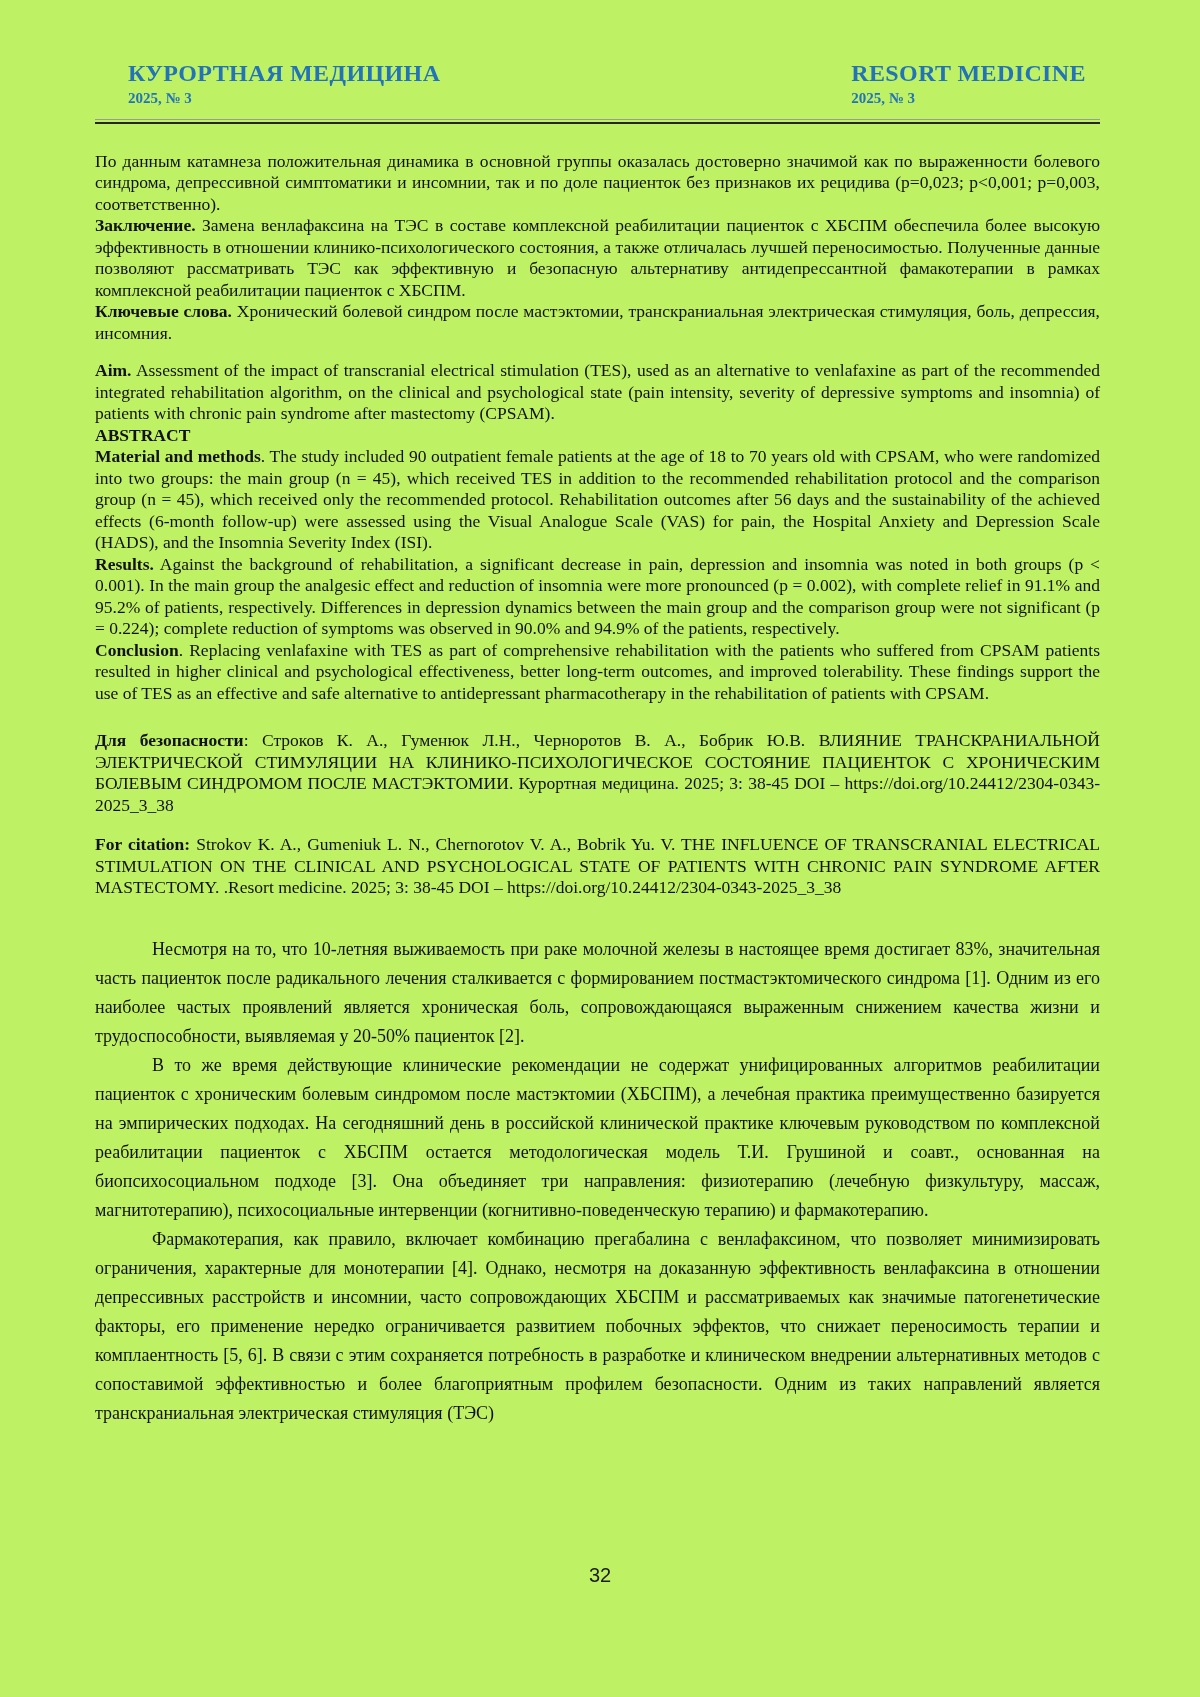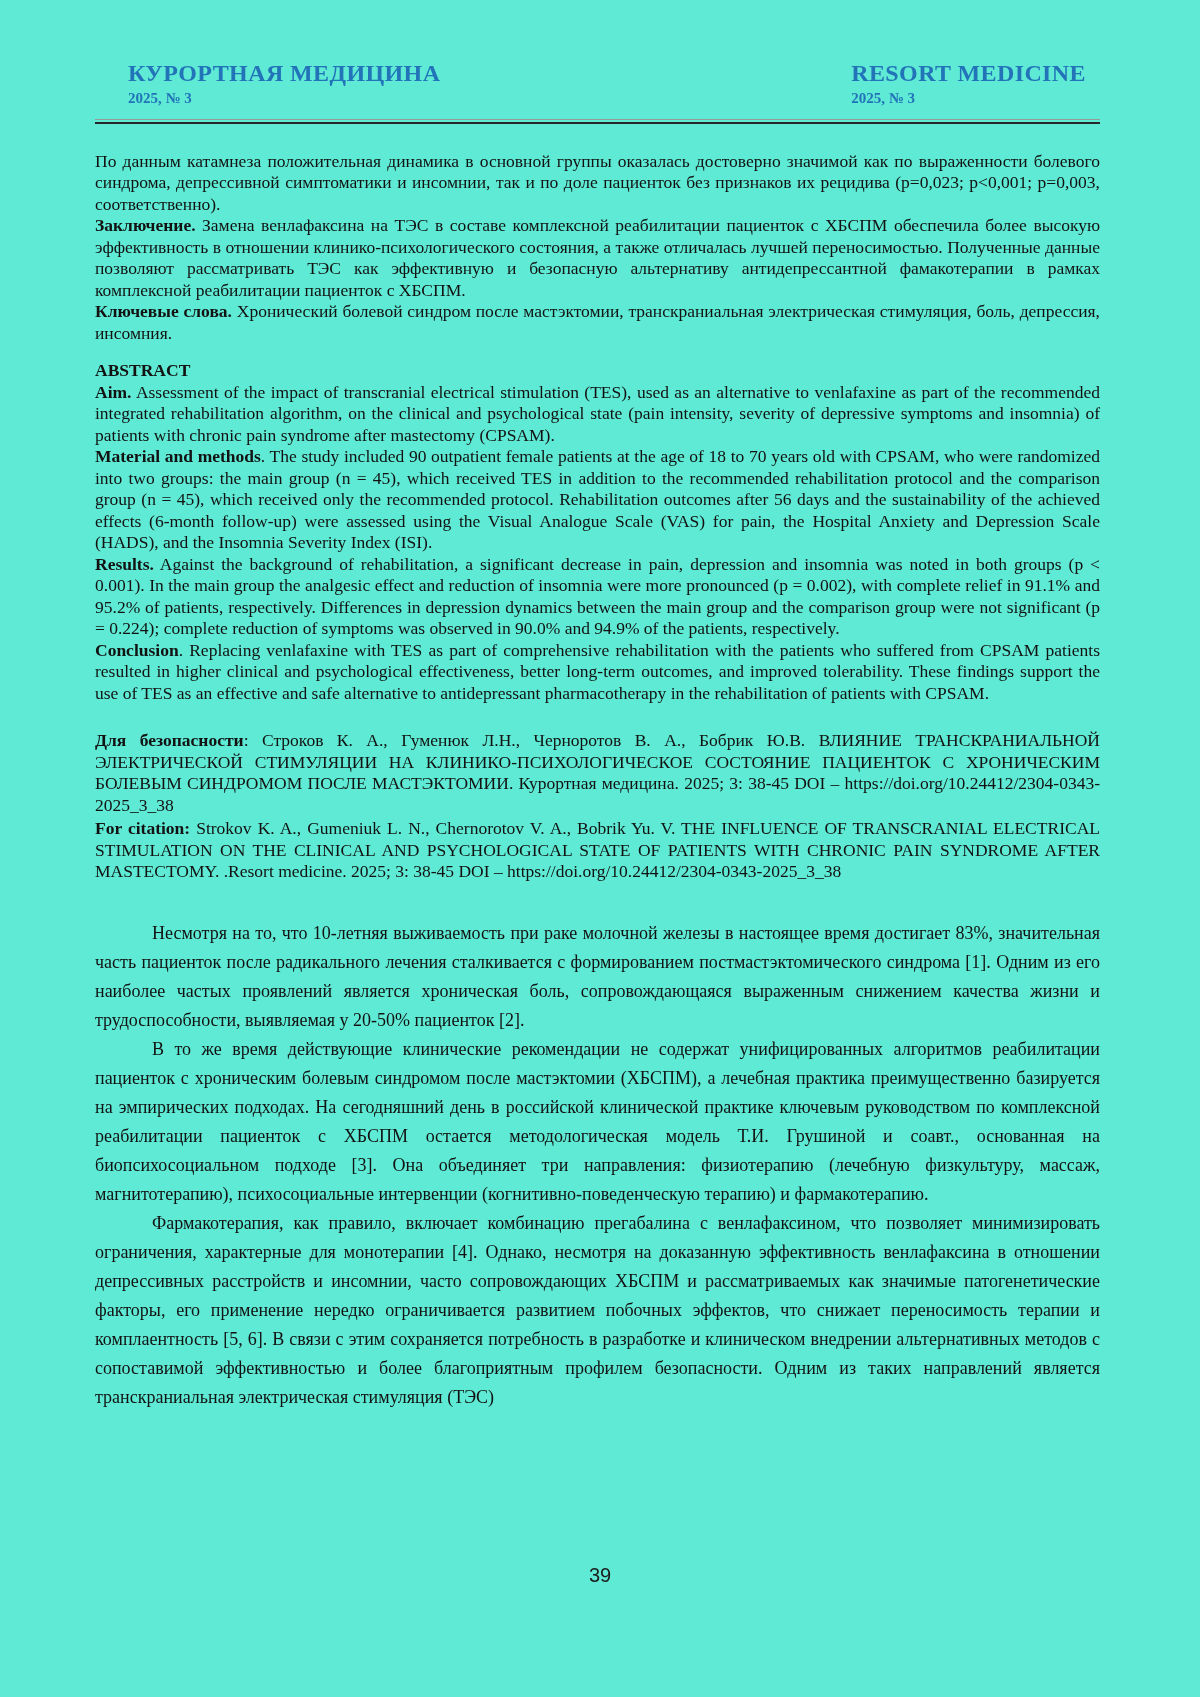--- a/index.html
+++ b/index.html
@@ -1,40 +1,40 @@
 <!DOCTYPE html>
 <html style="--accent: #2373b9;"><head>
 <meta charset="utf-8">
 <style>
   html, body { margin: 0; padding: 0; background: #ffffff; }
   body { font-family: "Liberation Serif", "DejaVu Serif", serif; color: #121212; }
   .page {
     position: relative;
     width: 1200px; height: 1697px;
-    margin: 0 auto; background: #5eead4;
+    margin: 0 auto; background: #bef264;
     box-sizing: border-box;
     padding: 58px 100px 0 95px;
     overflow: hidden;
   }
   
   .hdr { display: flex; justify-content: space-between; align-items: flex-start;
          padding: 0 14px 0 33px; color: var(--accent, #2373b9); }
   .hcol.right { text-align: left; }
   .jtitle { font-weight: bold; font-size: 24px; line-height: 1.25; letter-spacing: 0.4px; }
   .jissue { font-weight: bold; font-size: 15px; line-height: 1.45; }
   .rule { margin-top: 9px; height: 2px;
           border-top: 1px solid #9a9a9a; border-bottom: 2px solid #272727; }
   
   .annot { font-size: 17.5px; line-height: 21.5px; text-align: justify; }
   .annot p { margin: 0; }
   .lead { font-weight: bold; }
   .sec-annot-ru { margin-top: 27px; }
   .sec-abstract { margin-top: 16px; }
   .sec-cite-ru { margin-top: 26px; }
-  .sec-cite-en { margin-top: 2px; font-family: Liberation Serif, serif; }
+  .sec-cite-en { margin-top: 18px; font-family: Liberation Serif, serif; }
   
   .intro { margin-top: 36px; font-size: 18px; line-height: 29px; text-align: justify; }
   .intro p { margin: 0; text-indent: 57px; }
   
   .page-num { position: absolute; top: 1564px; left: 0; width: 100%;
               text-align: center; font-family: "Liberation Sans", "DejaVu Sans", sans-serif;
               font-size: 20px; color: #1c1c1c; }
 </style>
 </head>
 <body>
@@ -53,36 +53,36 @@
   </header>
   <div class="rule"></div>
 
   <section class="annot sec-annot-ru">
     <p><span class="lead"></span><span>По данным катамнеза положительная динамика в основной группы оказалась достоверно значимой как по выраженности болевого синдрома, депрессивной симптоматики и инсомнии, так и по доле пациенток без признаков их рецидива (p=0,023; p&lt;0,001; p=0,003, соответственно).</span></p>
     <p><span class="lead">Заключение.</span><span> Замена венлафаксина на ТЭС в составе комплексной реабилитации пациенток с ХБСПМ обеспечила более высокую эффективность в отношении клинико-психологического состояния, а также отличалась лучшей переносимостью. Полученные данные позволяют рассматривать ТЭС как эффективную и безопасную альтернативу антидепрессантной фамакотерапии в рамках комплексной реабилитации пациенток с ХБСПМ.</span></p>
     <p><span class="lead">Ключевые слова.</span><span> Хронический болевой синдром после мастэктомии, транскраниальная электрическая стимуляция, боль, депрессия, инсомния.</span></p>
   </section>
 
   <section class="annot sec-abstract">
+    <p><span class="lead">Aim.</span><span> Assessment of the impact of transcranial electrical stimulation (TES), used as an alternative to venlafaxine as part of the recommended integrated rehabilitation algorithm, on the clinical and psychological state (pain intensity, severity of depressive symptoms and insomnia) of patients with chronic pain syndrome after mastectomy (CPSAM).</span></p>
     <p><span class="lead">ABSTRACT</span></p>
-    <p><span class="lead">Aim.</span><span> Assessment of the impact of transcranial electrical stimulation (TES), used as an alternative to venlafaxine as part of the recommended integrated rehabilitation algorithm, on the clinical and psychological state (pain intensity, severity of depressive symptoms and insomnia) of patients with chronic pain syndrome after mastectomy (CPSAM).</span></p>
     <p><span class="lead">Material and methods</span><span>. The study included 90 outpatient female patients at the age of 18 to 70 years old with CPSAM, who were randomized into two groups: the main group (n = 45), which received TES in addition to the recommended rehabilitation protocol and the comparison group (n = 45), which received only the recommended protocol. Rehabilitation outcomes after 56 days and the sustainability of the achieved effects (6-month follow-up) were assessed using the Visual Analogue Scale (VAS) for pain, the Hospital Anxiety and Depression Scale (HADS), and the Insomnia Severity Index (ISI).</span></p>
     <p><span class="lead">Results.</span><span> Against the background of rehabilitation, a significant decrease in pain, depression and insomnia was noted in both groups (p &lt; 0.001). In the main group the analgesic effect and reduction of insomnia were more pronounced (p = 0.002), with complete relief in 91.1% and 95.2% of patients, respectively. Differences in depression dynamics between the main group and the comparison group were not significant (p = 0.224); complete reduction of symptoms was observed in 90.0% and 94.9% of the patients, respectively.</span></p>
     <p><span class="lead">Conclusion</span><span>. Replacing venlafaxine with TES as part of comprehensive rehabilitation with the patients who suffered from CPSAM patients resulted in higher clinical and psychological effectiveness, better long-term outcomes, and improved tolerability. These findings support the use of TES as an effective and safe alternative to antidepressant pharmacotherapy in the rehabilitation of patients with CPSAM.</span></p>
   </section>
 
   <section class="annot sec-cite-ru">
     <p><span class="lead">Для безопасности</span><span>: Строков К. А., Гуменюк Л.Н., Черноротов В. А., Бобрик Ю.В. ВЛИЯНИЕ ТРАНСКРАНИАЛЬНОЙ ЭЛЕКТРИЧЕСКОЙ СТИМУЛЯЦИИ НА КЛИНИКО-ПСИХОЛОГИЧЕСКОЕ СОСТОЯНИЕ ПАЦИЕНТОК С ХРОНИЧЕСКИМ БОЛЕВЫМ СИНДРОМОМ ПОСЛЕ МАСТЭКТОМИИ. Курортная медицина. 2025; 3: 38-45 DOI – https://doi.org/10.24412/2304-0343-2025_3_38</span></p>
   </section>
 
   <section class="annot sec-cite-en">
     <p><span class="lead">For citation:</span><span> Strokov K. A., Gumeniuk L. N., Chernorotov V. A., Bobrik Yu. V. THE INFLUENCE OF TRANSCRANIAL ELECTRICAL STIMULATION ON THE CLINICAL AND PSYCHOLOGICAL STATE OF PATIENTS WITH CHRONIC PAIN SYNDROME AFTER MASTECTOMY. .Resort medicine. 2025; 3: 38-45 DOI – https://doi.org/10.24412/2304-0343-2025_3_38</span></p>
   </section>
 
   <section class="intro">
     <p>Несмотря на то, что 10-летняя выживаемость при раке молочной железы в настоящее время достигает 83%, значительная часть пациенток после радикального лечения сталкивается с формированием постмастэктомического синдрома [1]. Одним из его наиболее частых проявлений является хроническая боль, сопровождающаяся выраженным снижением качества жизни и трудоспособности, выявляемая у 20-50% пациенток [2].</p>
     <p>В то же время действующие клинические рекомендации не содержат унифицированных алгоритмов реабилитации пациенток с хроническим болевым синдромом после мастэктомии (ХБСПМ), а лечебная практика преимущественно базируется на эмпирических подходах. На сегодняшний день в российской клинической практике ключевым руководством по комплексной реабилитации пациенток с ХБСПМ остается методологическая модель Т.И. Грушиной и соавт., основанная на биопсихосоциальном подходе [3]. Она объединяет три направления: физиотерапию (лечебную физкультуру, массаж, магнитотерапию), психосоциальные интервенции (когнитивно-поведенческую терапию) и фармакотерапию.</p>
     <p>Фармакотерапия, как правило, включает комбинацию прегабалина с венлафаксином, что позволяет минимизировать ограничения, характерные для монотерапии [4]. Однако, несмотря на доказанную эффективность венлафаксина в отношении депрессивных расстройств и инсомнии, часто сопровождающих ХБСПМ и рассматриваемых как значимые патогенетические факторы, его применение нередко ограничивается развитием побочных эффектов, что снижает переносимость терапии и комплаентность [5, 6]. В связи с этим сохраняется потребность в разработке и клиническом внедрении альтернативных методов с сопоставимой эффективностью и более благоприятным профилем безопасности. Одним из таких направлений является транскраниальная электрическая стимуляция (ТЭС)</p>
   </section>
 
-  <div class="page-num">39</div>
+  <div class="page-num">32</div>
 
 </div>
 
 </body></html>

